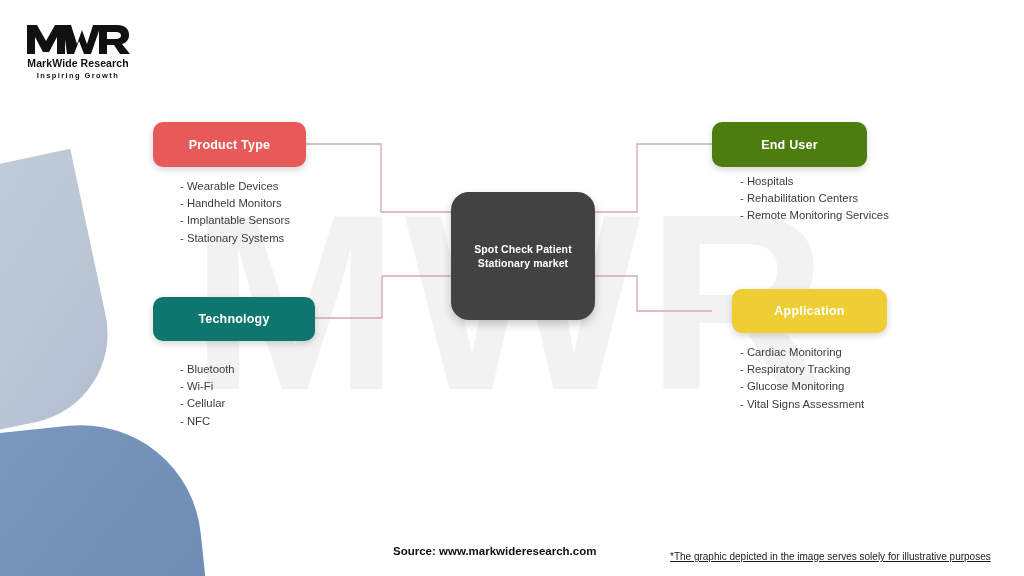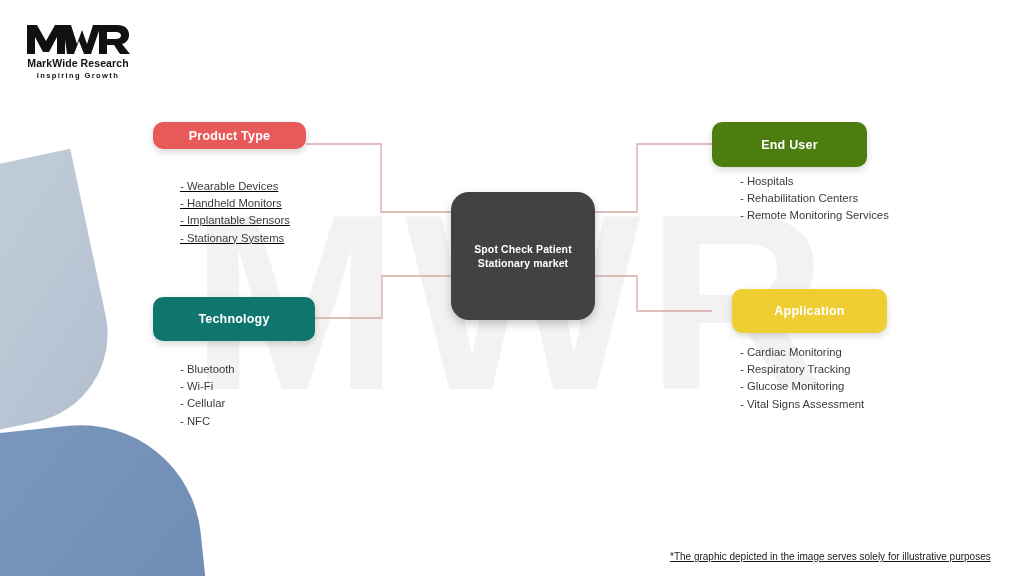--- a/index.html
+++ b/index.html
@@ -70,21 +70,21 @@
   .node{
     position:absolute;
     border-radius:10px;
     box-shadow:0 3px 7px rgba(0,0,0,.16);
     display:flex;align-items:center;justify-content:center;
   }
   .node-label{
     color:#ffffff;font-weight:bold;font-size:12.5px;letter-spacing:.2px;
     text-align:center;
   }
-  .node-product{left:153px;top:122px;width:153px;height:27px;background:#E85A5A;}
+  .node-product{left:153px;top:122px;width:153px;height:45px;background:#E85A5A;}
   .node-tech{left:153px;top:297px;width:162px;height:44px;background:#0f766e;}
   .node-enduser{left:712px;top:122px;width:155px;height:45px;background:#4d7c0f;}
   .node-app{left:732px;top:289px;width:155px;height:44px;background:#EFCE34;}
 
   .node-center{
     left:451px;top:192px;width:144px;height:128px;
     background:#434242;border-radius:18px;
     box-shadow:0 4px 10px rgba(0,0,0,.22);
     flex-direction:column;
   }
@@ -96,21 +96,21 @@
   
   .bullets{position:absolute;}
   .bullets li{
     list-style:none;
     font-size:11.3px;
     color:#3b3b3b;
     line-height:17.2px;
     white-space:nowrap;
   }
   .bullets ul{margin:0;padding:0;}
-  .bl-product{left:180px;top:178px;text-decoration:underline;}
+  .bl-product{left:180px;top:178px;}
   .bl-tech{left:180px;top:361px;}
   .bl-enduser{left:740px;top:173px;}
   .bl-app{left:740px;top:344px;}
 
   
   .footer-source{
     position:absolute;left:393px;top:545px;
     font-size:11.5px;font-weight:bold;color:#111;
   }
   .footer-note{
@@ -200,15 +200,16 @@
   </div>
   <div class="bullets bl-app">
     <ul>
       <li>- Cardiac Monitoring</li>
       <li>- Respiratory Tracking</li>
       <li>- Glucose Monitoring</li>
       <li>- Vital Signs Assessment</li>
     </ul>
   </div>
 
+  <div class="footer-source">Source: www.markwideresearch.com</div>
   <div class="footer-note">*The graphic depicted in the image serves solely for illustrative purposes</div>
 
 </div>
 
 </body></html>

